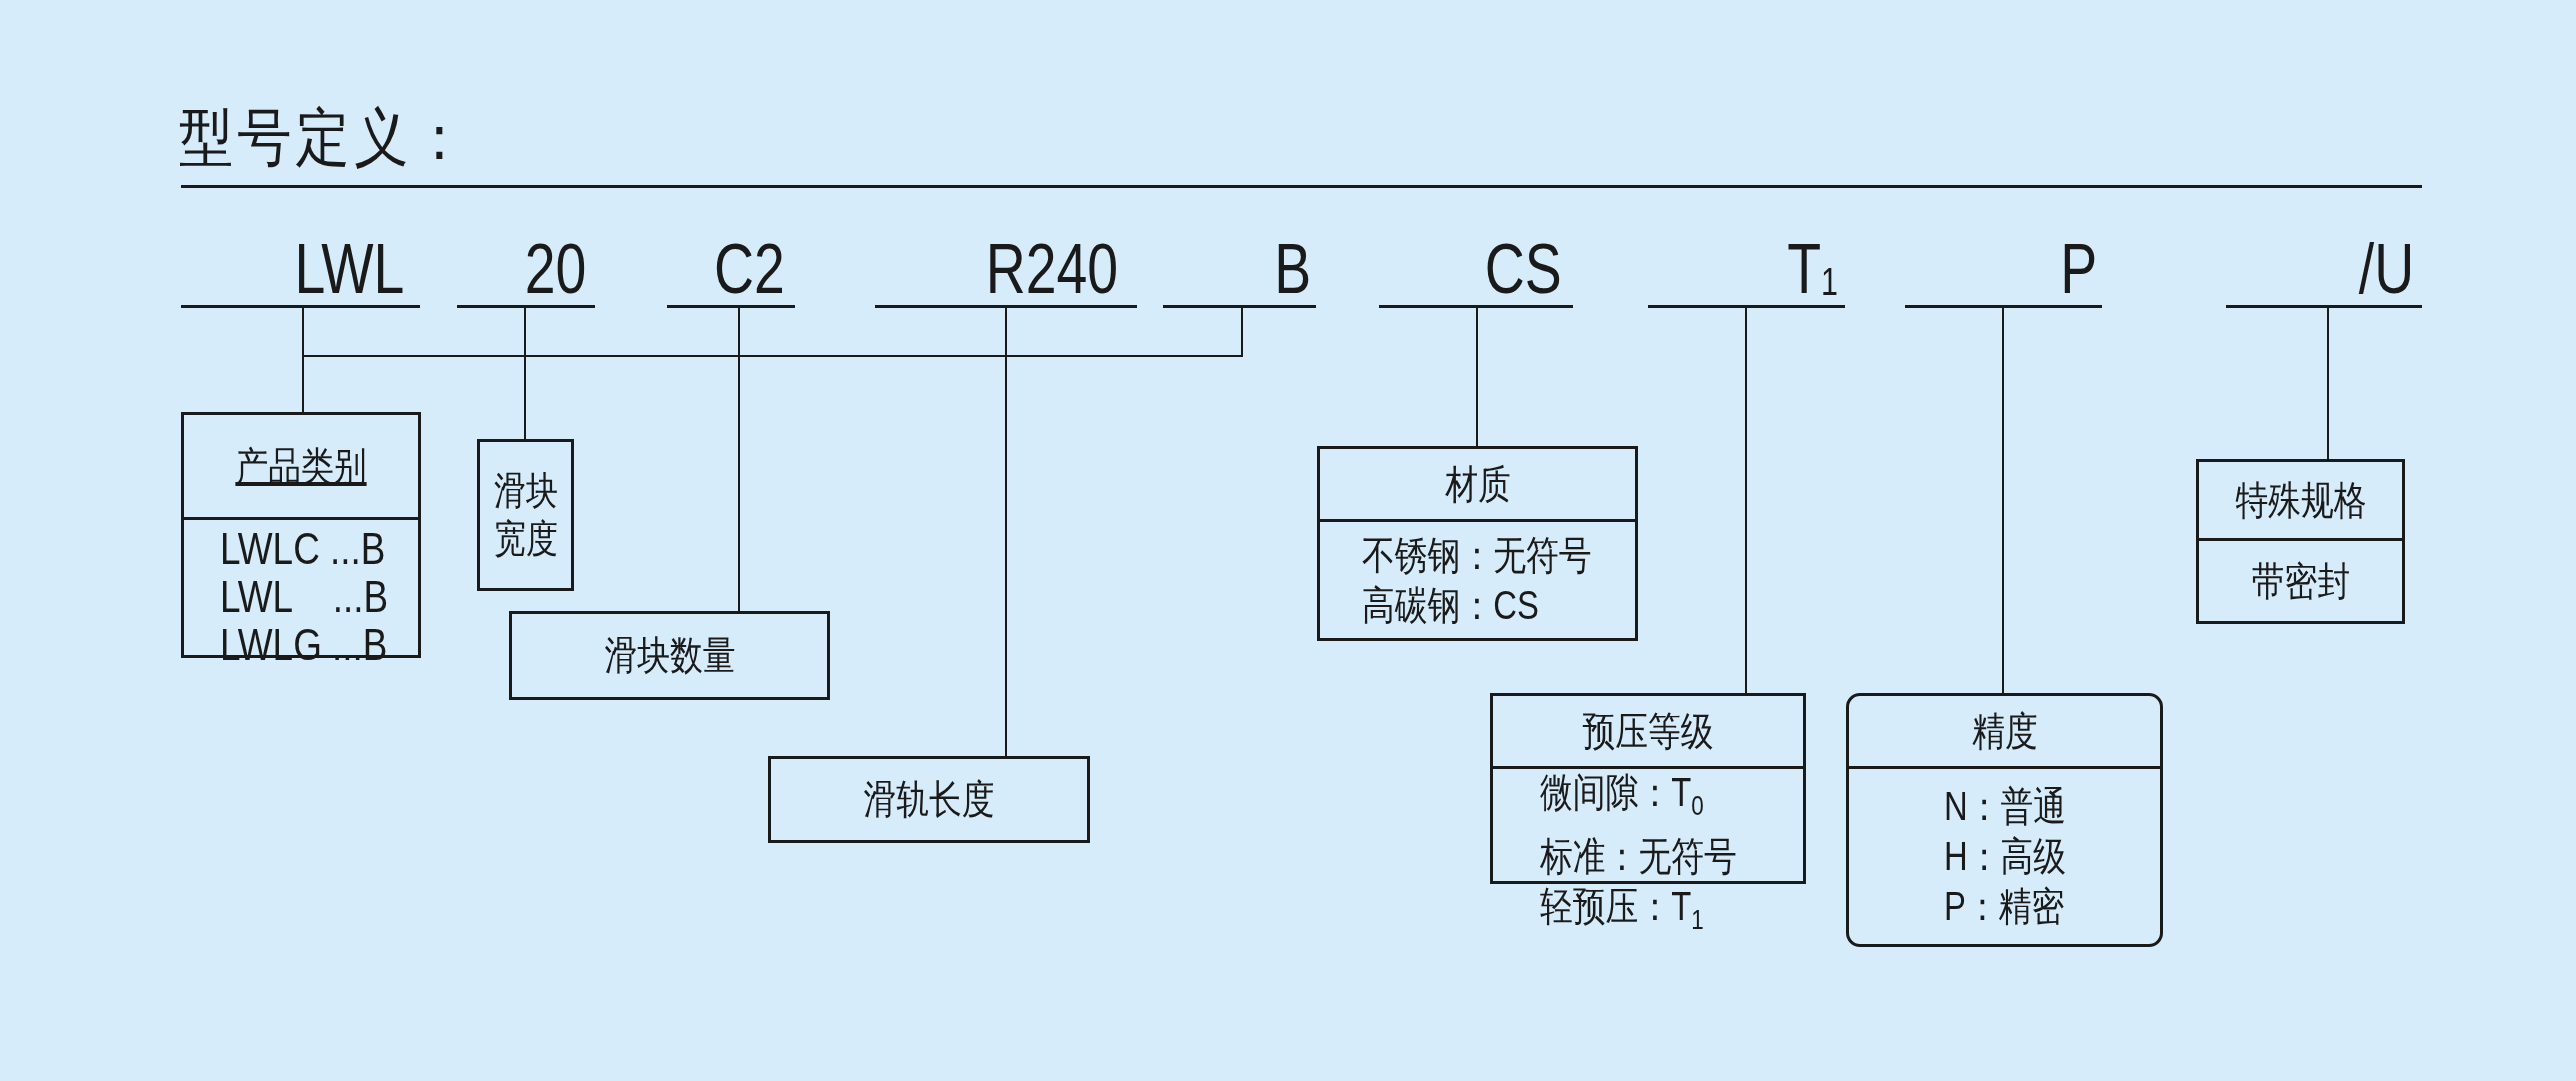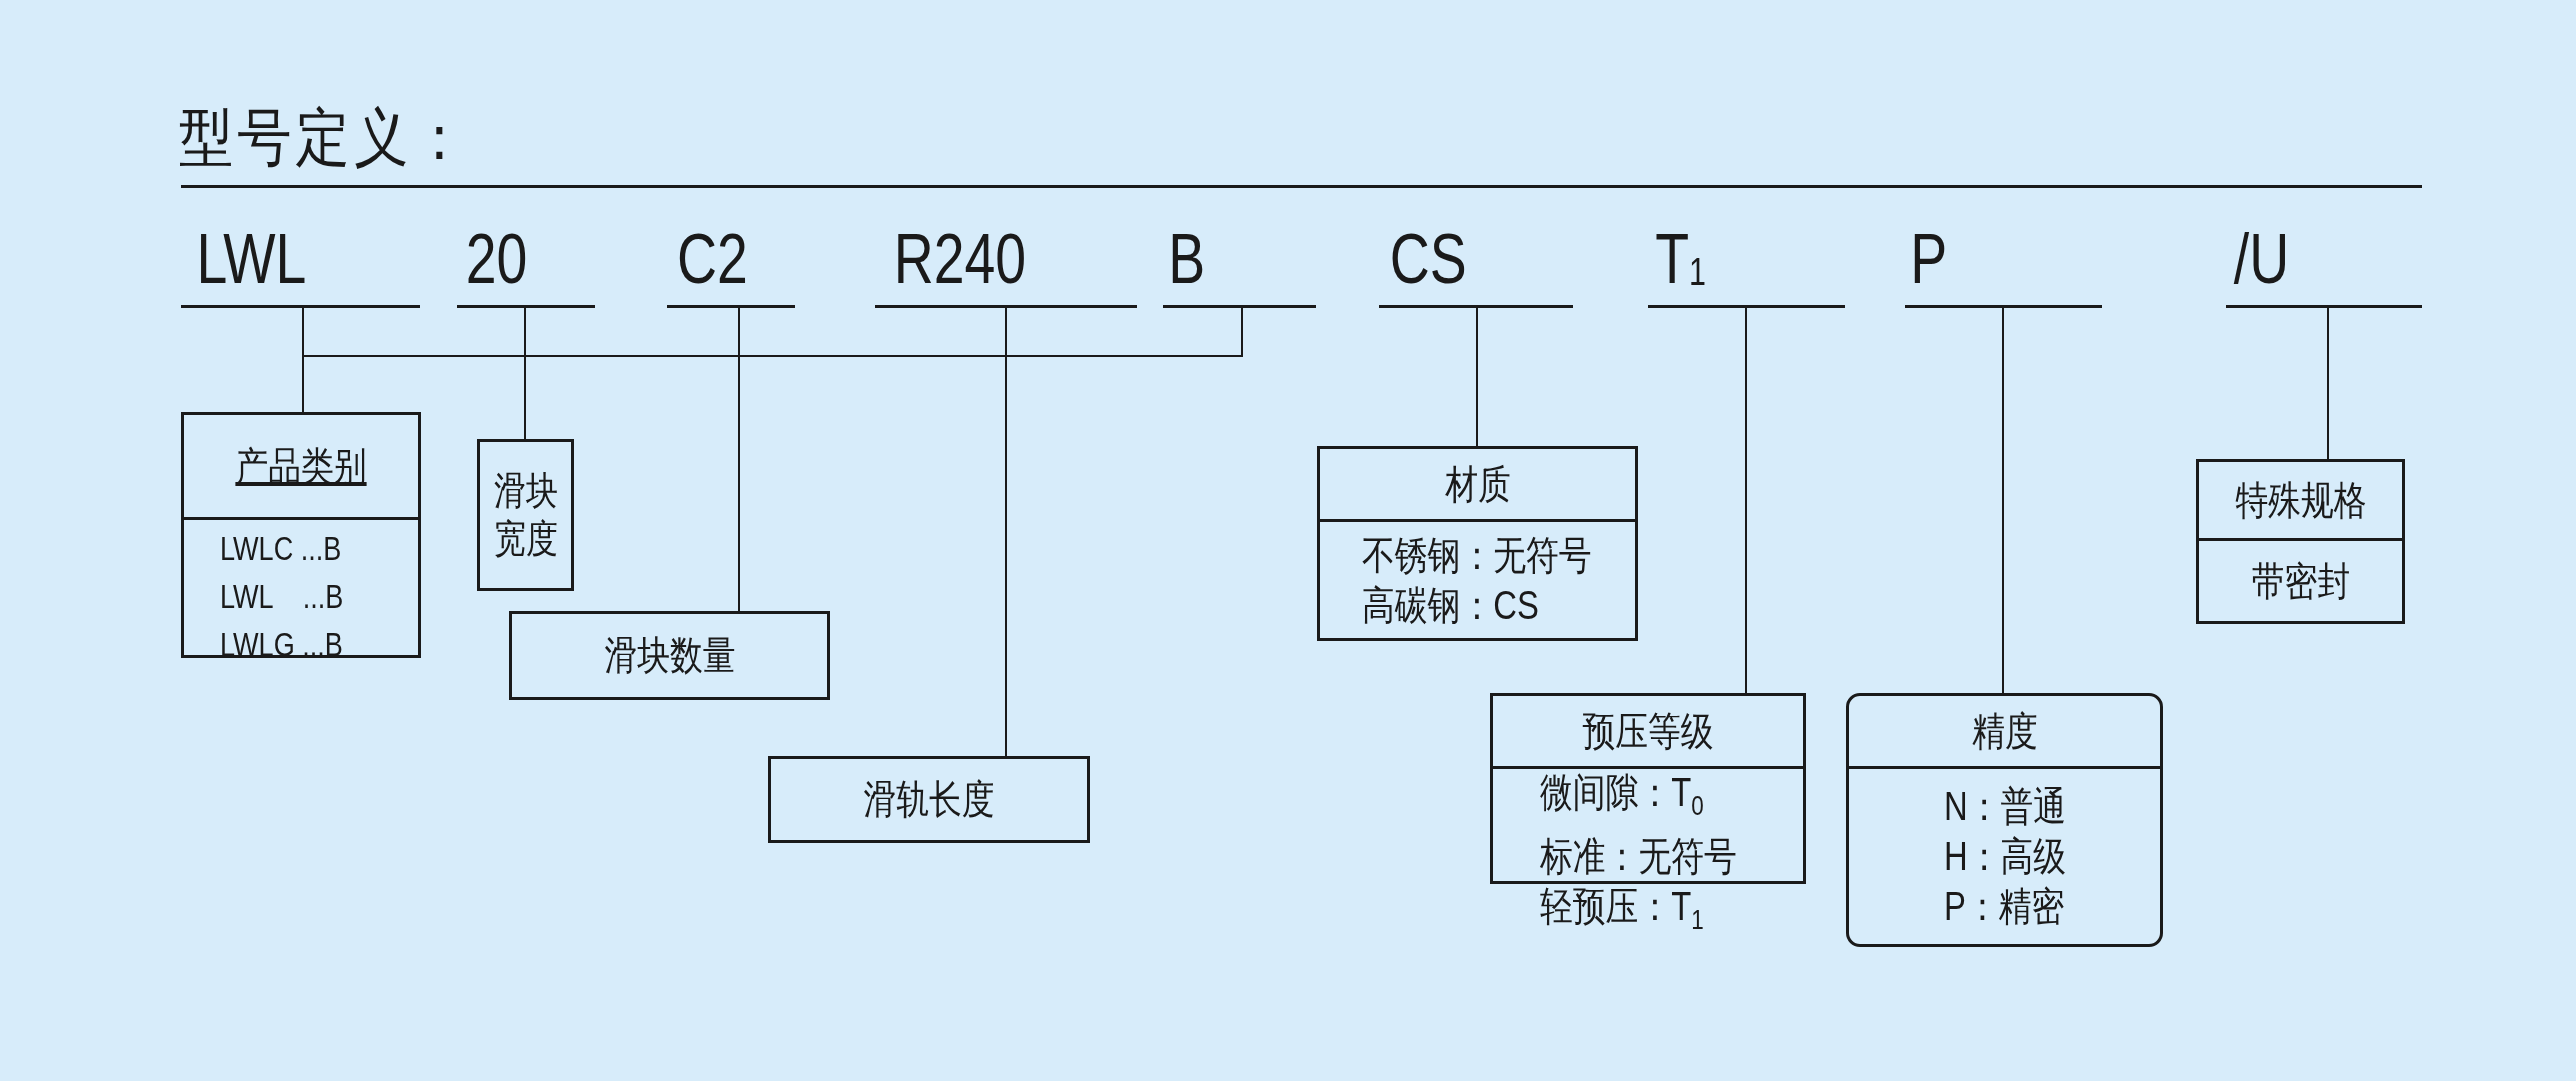--- a/index.html
+++ b/index.html
@@ -13,23 +13,23 @@
     }
     .abs { position: absolute; }
     .title {
       left: 179px; top: 103px;
       font-size: 63px; line-height: 68px;
       letter-spacing: 4.8px;
       transform: scaleX(0.86); transform-origin: left top;
     }
     .rule { position: absolute; background: #1a1a1a; }
     .seg {
-      position: absolute; top: 225px; height: 68px;
+      position: absolute; top: 235px; height: 68px;
       font-size: 71px; line-height: 68px;
-      text-align: left;
+      text-align: right;
     }
     .seg span.inner { display: inline-block; transform: scaleX(0.78); }
     .seg sub { font-size: 39px; vertical-align: -1.6px; }
     .box {
       position: absolute;
       border: 3.2px solid #1a1a1a;
       box-sizing: border-box;
       background: transparent;
     }
     .box .head {
@@ -87,21 +87,21 @@
 <div class="rule" style="left:1005px; top:308px; width:2.4px; height:449px;"></div>
 <div class="rule" style="left:1476px; top:308px; width:2.4px; height:139px;"></div>
 <div class="rule" style="left:1745px; top:308px; width:2.4px; height:386px;"></div>
 <div class="rule" style="left:2002px; top:308px; width:2.4px; height:386px;"></div>
 <div class="rule" style="left:2327px; top:308px; width:2.4px; height:152px;"></div>
 
 <div class="box" style="left:181px; top:412px; width:240px; height:246px;">
   <div class="head" style="height:105px;text-decoration:underline;">
       <span class="cond">产品类别</span>
     </div>
-  <div class="body" style="height:154px; padding-left:36px; font-size:33px; line-height:48px;">
+  <div class="body" style="height:154px; padding-left:36px; font-size:45px; line-height:48px;">
     <span class="condl">LWLC ...B</span>
     <span class="condl" style="white-space:pre;">LWL    ...B</span>
     <span class="condl">LWLG ...B</span>
   </div>
 </div>
 
 <div class="box" style="left:477px; top:439px; width:97px; height:152px;">
   <div class="vertical-text">
     <span class="cond">滑块</span>
     <span class="cond">宽度</span>

